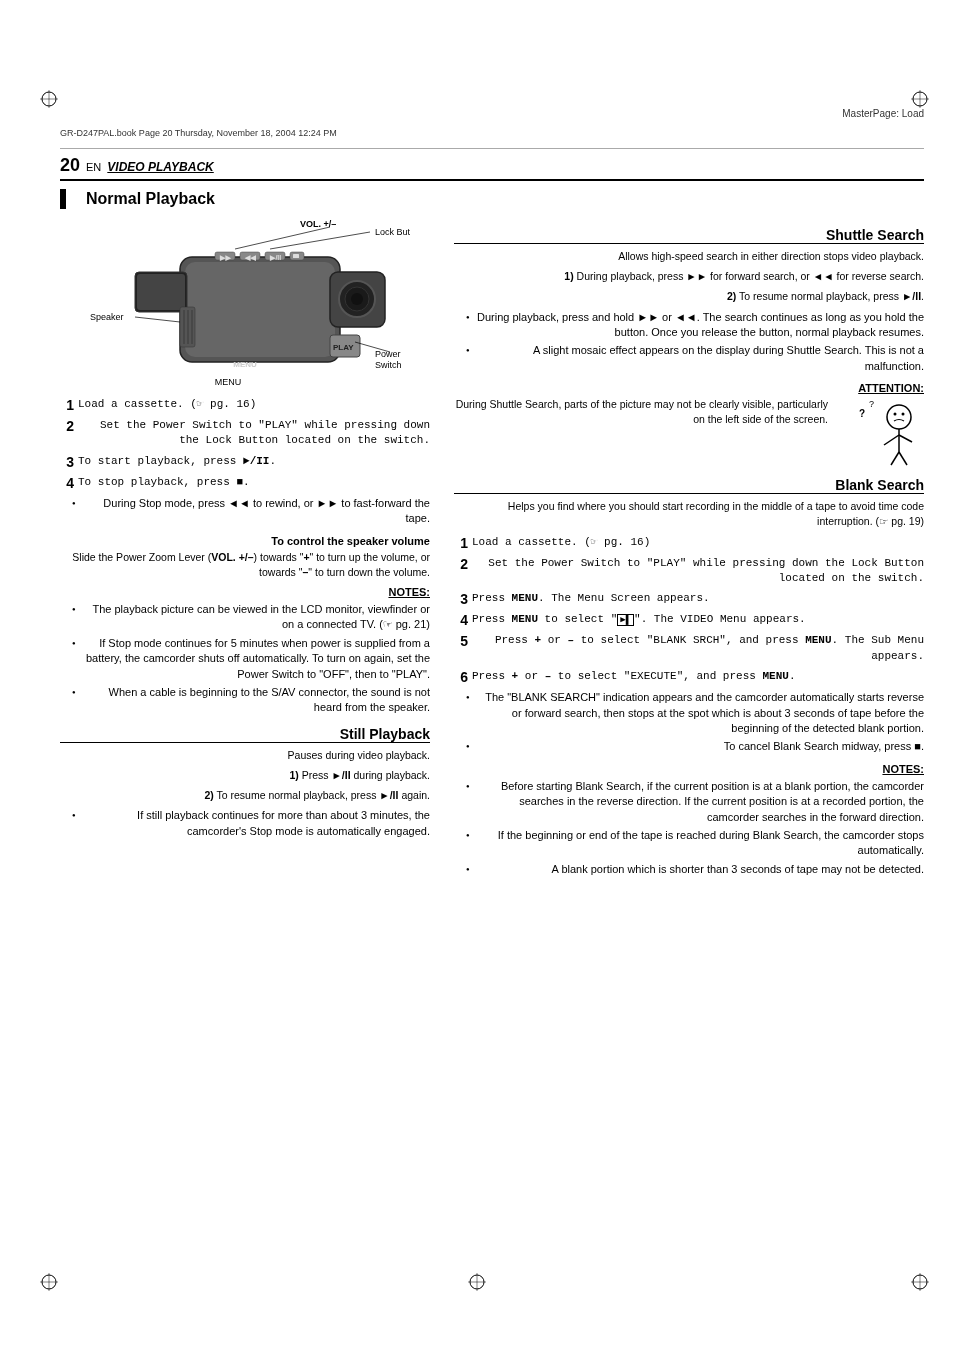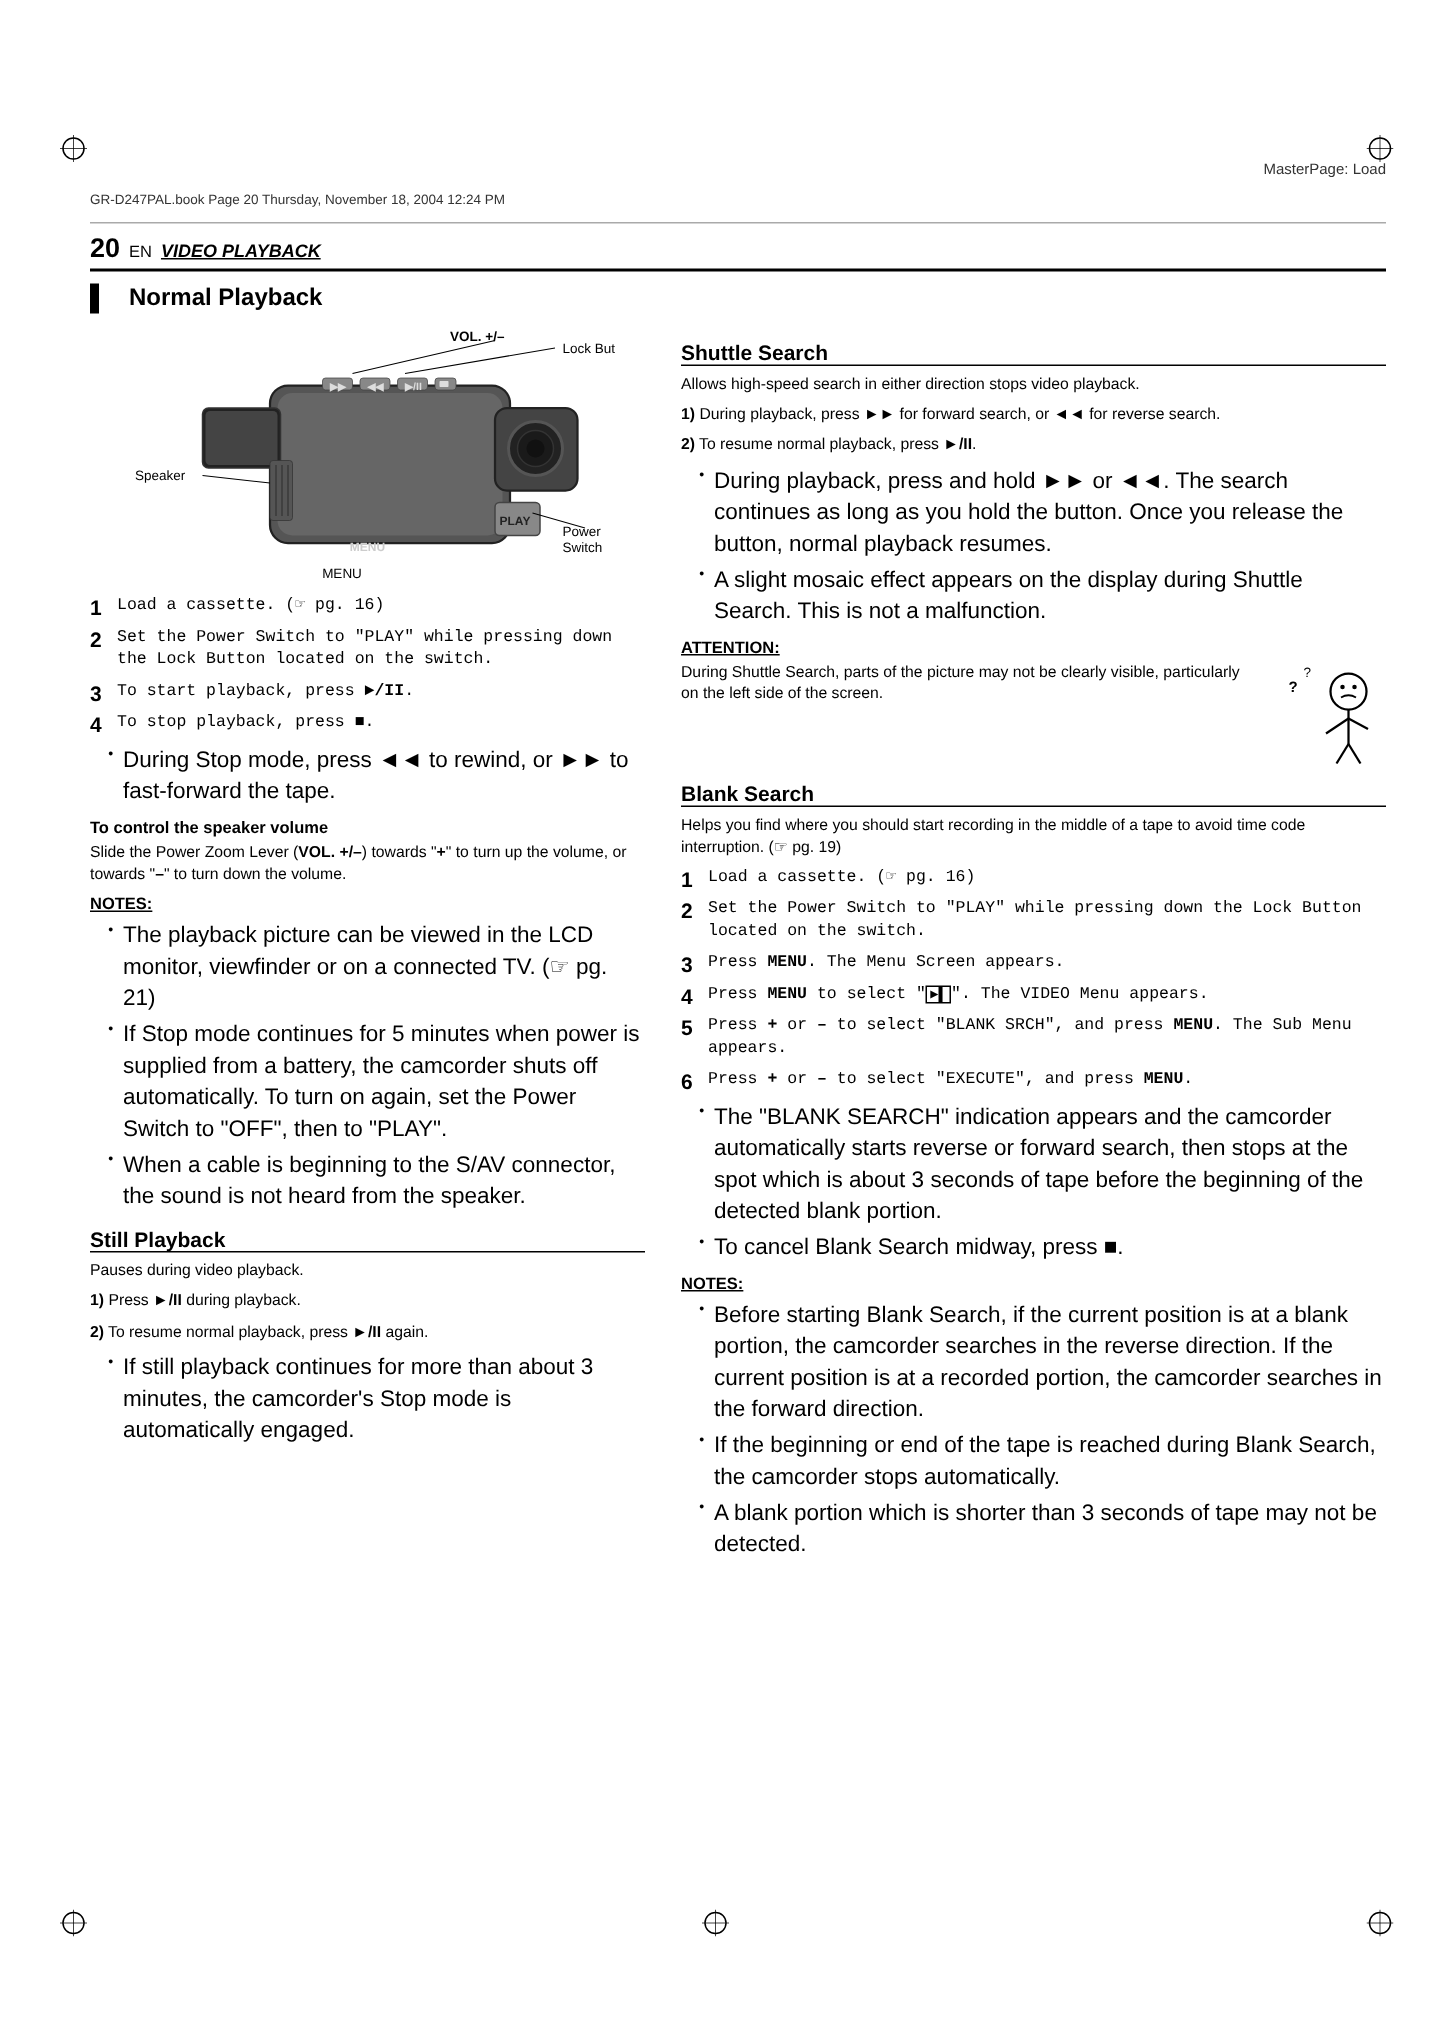--- a/index.html
+++ b/index.html
@@ -37,20 +37,21 @@
       height: 18px;
     }
     .reg-mark svg { width: 100%; height: 100%; }
 
     .page-content {
       position: absolute;
       top: 155px;
       left: 60px;
       right: 30px;
       bottom: 60px;
+      text-align: right;
     }
 
     .page-header {
       border-bottom: 2px solid #000;
       padding-bottom: 3px;
       margin-bottom: 8px;
       display: flex;
       align-items: baseline;
       gap: 6px;
     }
@@ -129,21 +130,21 @@
       line-height: 1.4;
       font-family: Liberation Mono, monospace;
     }
 
     .bullet-list {
       list-style: none;
       margin: 4px 0 8px 12px;
     }
 
     .bullet-list li {
-      font-size: 15px;
+      font-size: 11px;
       line-height: 1.4;
       margin-bottom: 3px;
       padding-left: 10px;
       position: relative;
     }
 
     .bullet-list li::before {
       content: "●";
       position: absolute;
       left: 0;
@@ -174,21 +175,21 @@
 
     .attention-title {
       font-weight: bold;
       font-size: 11px;
       text-decoration: underline;
       margin: 6px 0 3px 0;
     }
 
     .attention-row {
       display: flex;
-      gap: 5px;
+      gap: 16px;
       margin-bottom: 8px;
     }
 
     .attention-text {
       font-size: 10.5px;
       line-height: 1.4;
       flex: 1;
     }
 
     .attention-image {

